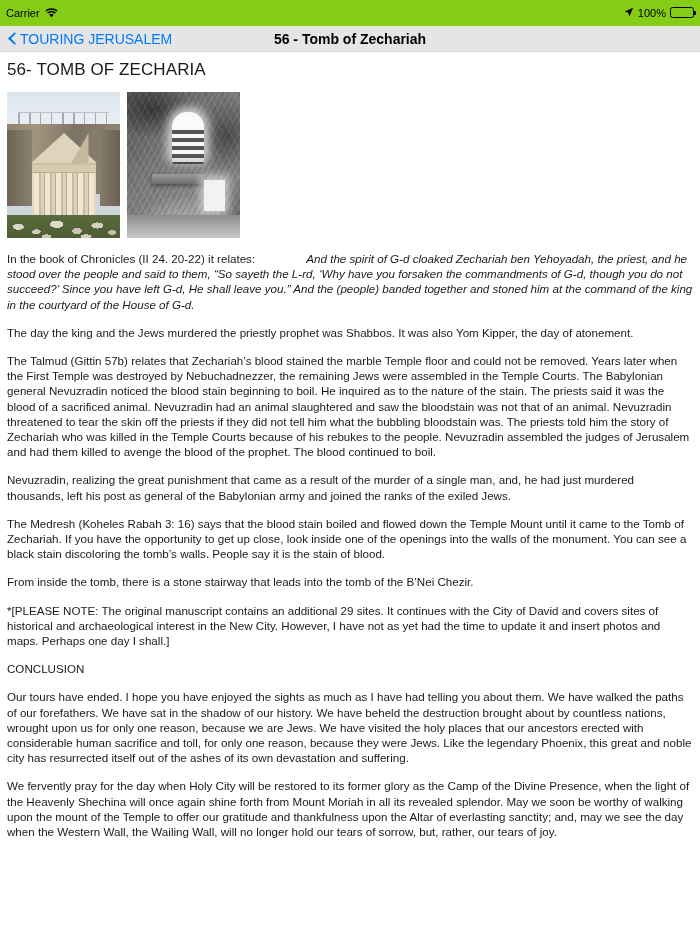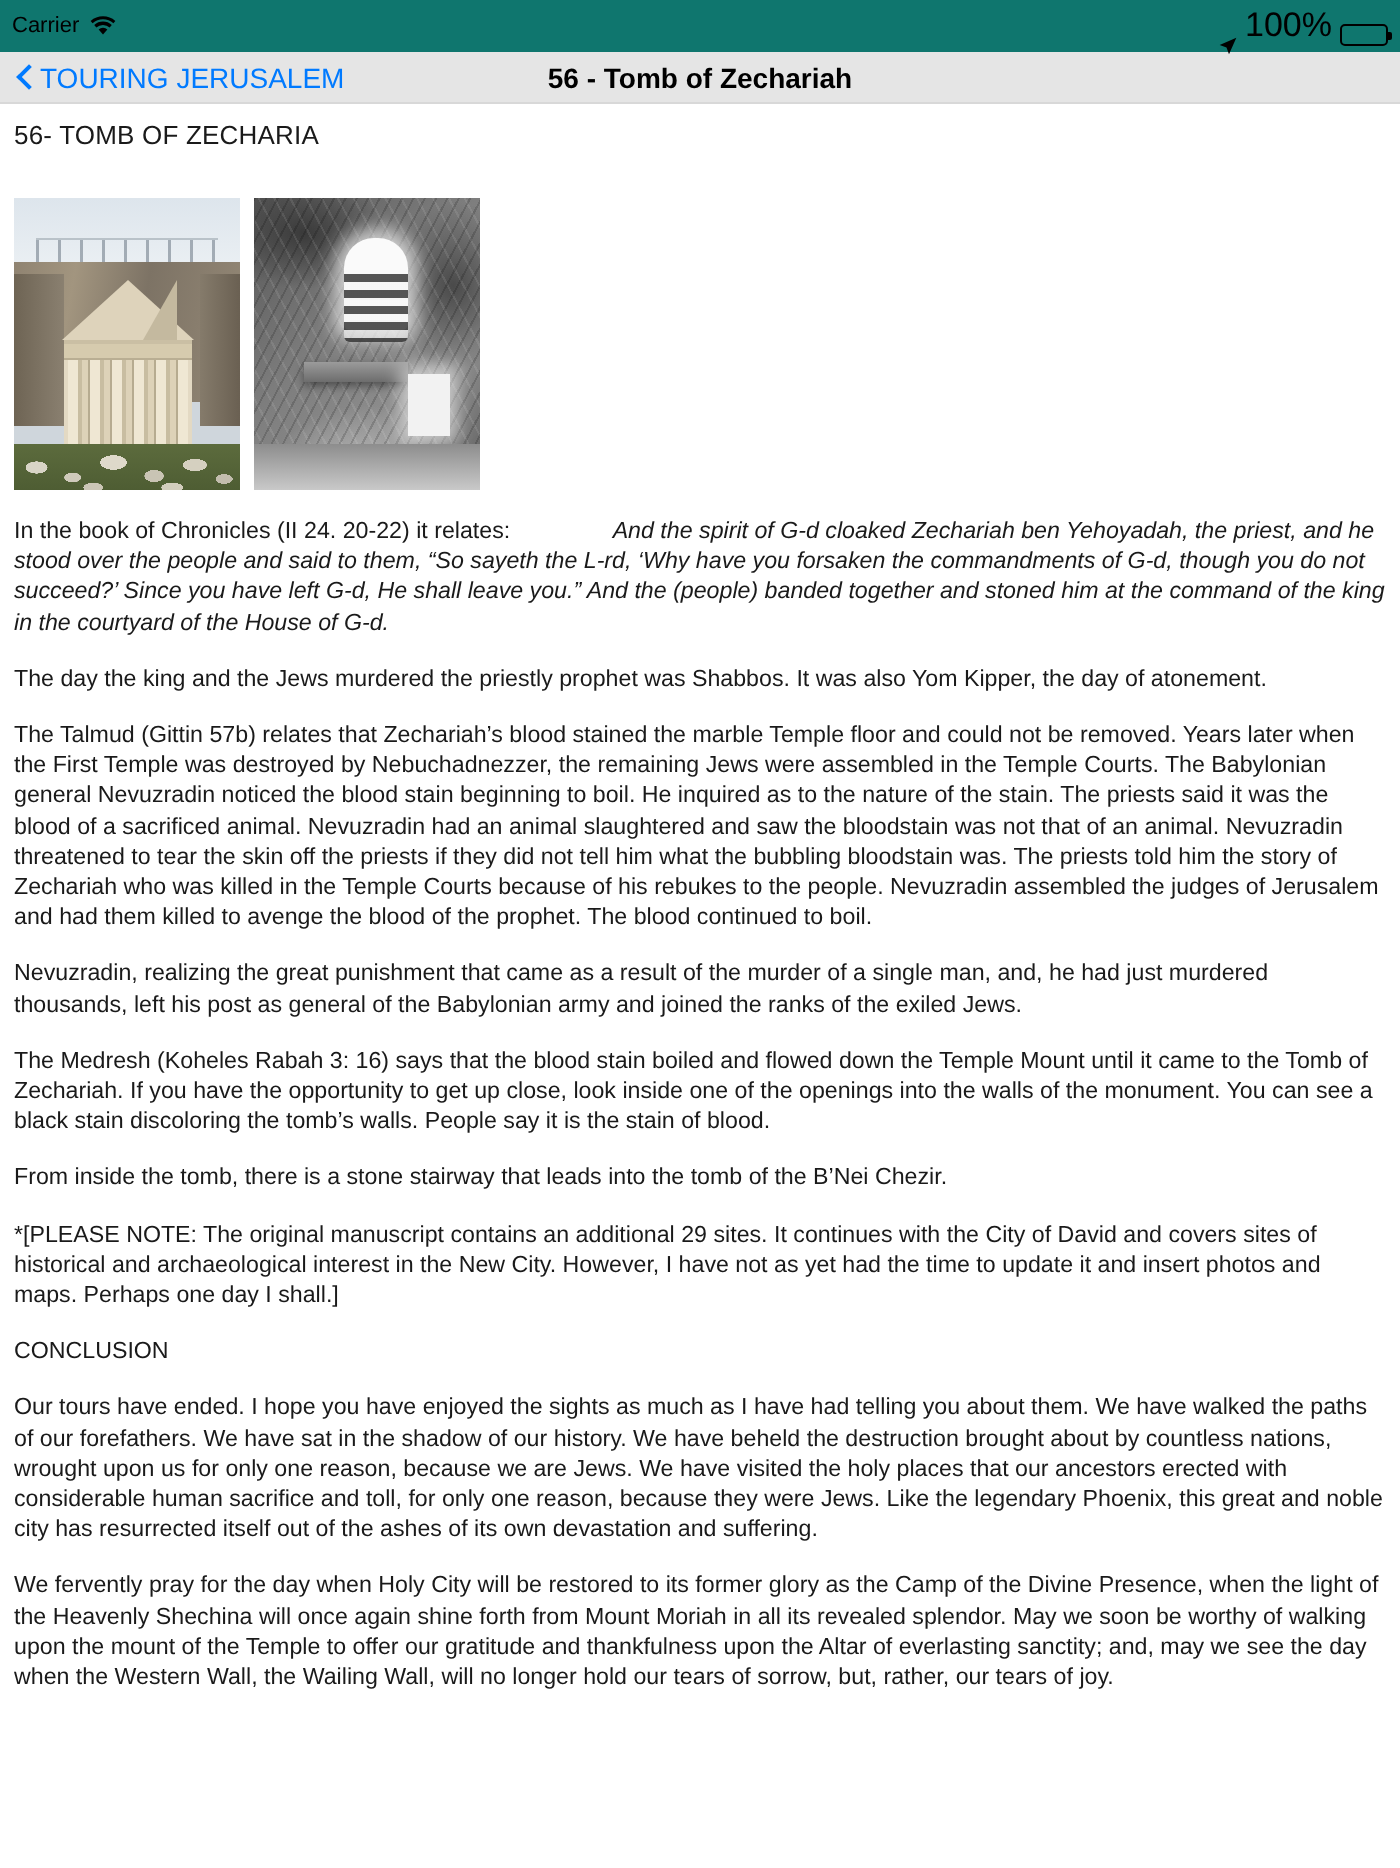--- a/index.html
+++ b/index.html
@@ -9,21 +9,21 @@
     height: 934px;
     background: #ffffff;
     font-family: "Liberation Sans", sans-serif;
     -webkit-font-smoothing: antialiased;
   }
 
   
   .status-bar {
     height: 18px;
     width: 100%;
-    background: #0f766e;
+    background: #84cc16;
     display: flex;
     align-items: center;
     font-size: 11px;
     color: #000;
     padding: 13px 6px;
     position: relative;
   }
   .status-left {
     display: flex;
     align-items: center;
@@ -33,24 +33,24 @@
   .status-center {
     position: absolute;
     left: 0; right: 0;
     text-align: center;
     font-size: 11px;
     font-weight: bold;
     letter-spacing: -0.1px;
   }
   .status-right {
     display: flex;
-    align-items: flex-end;
+    align-items: flex-start;
     gap: 4px;
     margin-left: auto;
-    font-size: 17px;
+    font-size: 11px;
     z-index: 2;
   }
   .wifi-icon { display: inline-block; width: 13px; height: 10px; }
   .loc-icon { display: inline-block; width: 10px; height: 10px; }
   .battery {
     width: 24px; height: 11px;
     border: 1px solid #000;
     border-radius: 2.5px;
     position: relative;
     padding: 1px;
@@ -113,23 +113,23 @@
   }
 
   
   .content {
     padding: 8px 7px 0 7px;
     background: #fff;
     height: calc(934px - 44px);
     overflow: hidden;
   }
   .page-heading {
-    font-size: 13px;
+    font-size: 17px;
     color: #1a1a1a;
-    margin-bottom: 24px;
+    margin-bottom: 12px;
     letter-spacing: 0.1px;
   }
 
   
   .photo-row {
     display: flex;
     gap: 7px;
     margin-bottom: 13px;
   }
   .photo {

